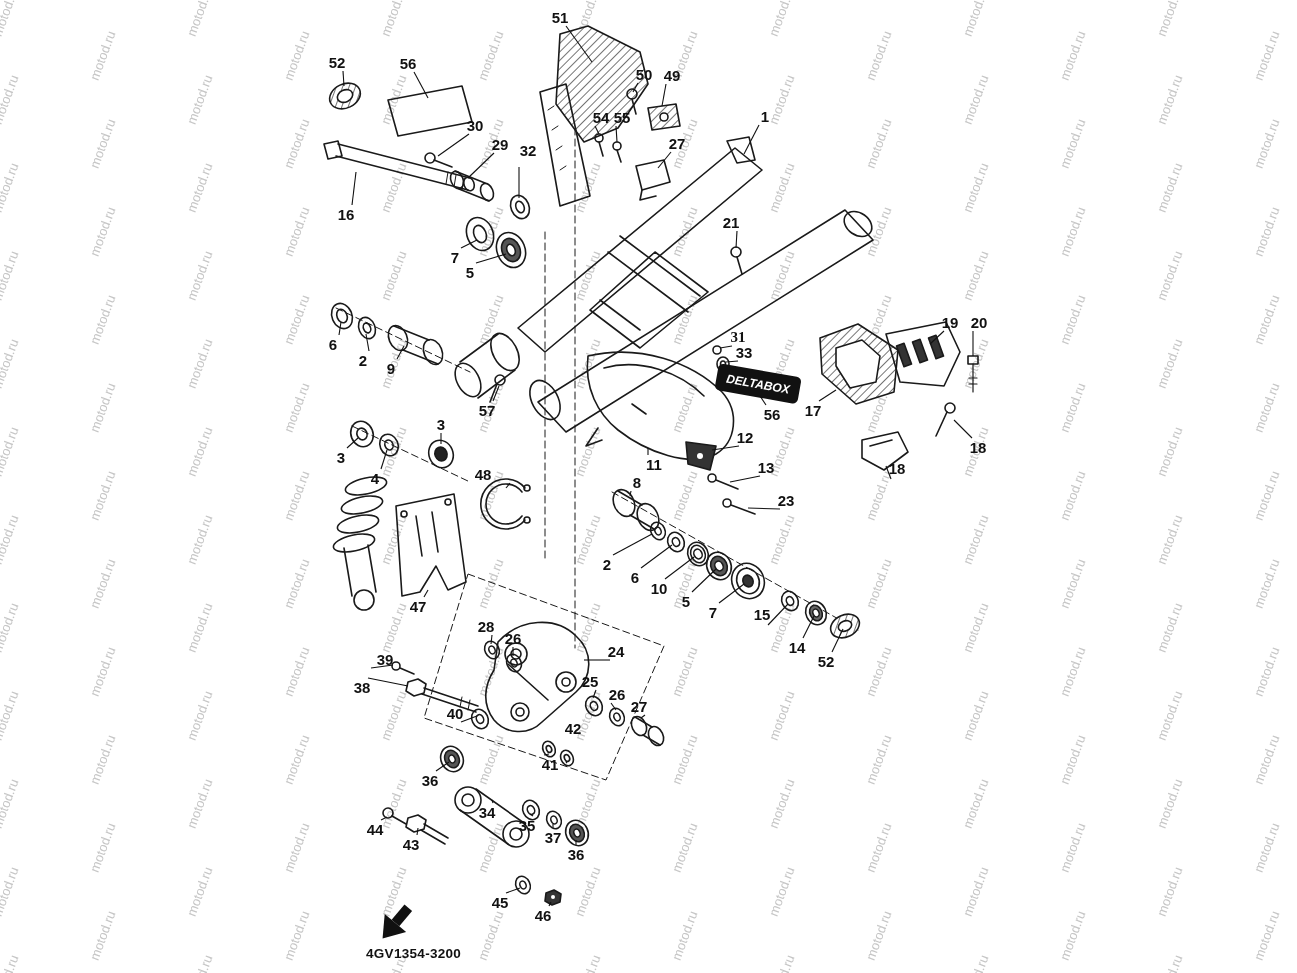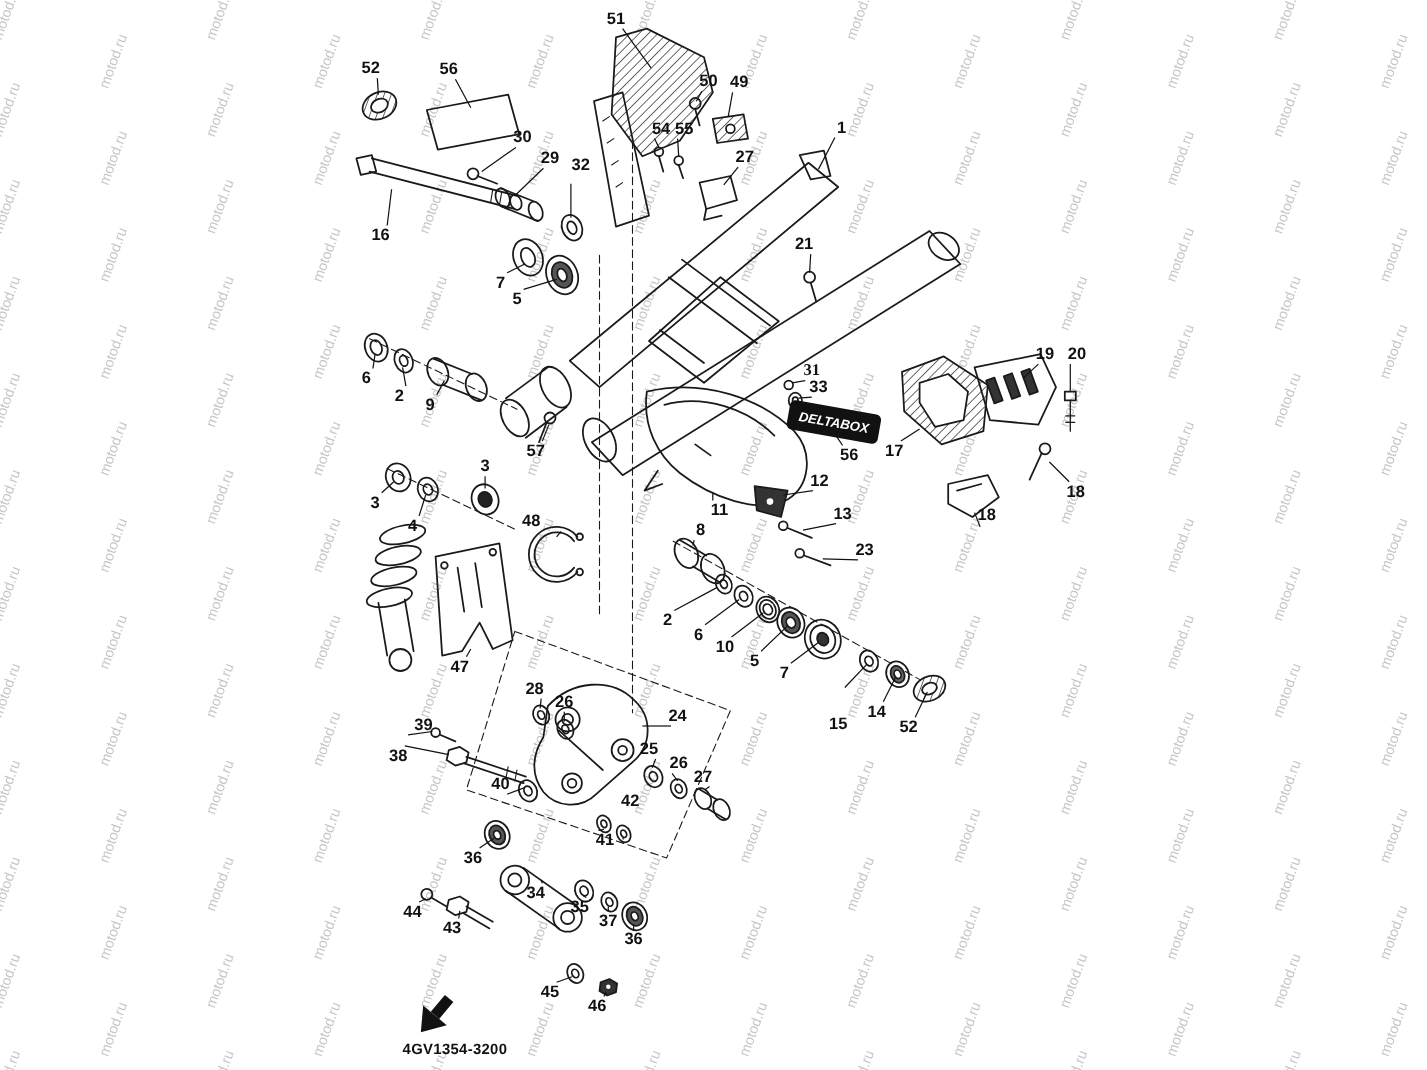--- a/index.html
+++ b/index.html
@@ -530,21 +530,21 @@
       <div class="callout" style="left: 745px; top: 437px;">12</div>
       <div class="callout" style="left: 766px; top: 467px;">13</div>
       <div class="callout" style="left: 786px; top: 500px;">23</div>
       <div class="callout" style="left: 483px; top: 474px;">48</div>
       <div class="callout" style="left: 637px; top: 482px;">8</div>
       <div class="callout" style="left: 607px; top: 564px;">2</div>
       <div class="callout" style="left: 635px; top: 577px;">6</div>
       <div class="callout" style="left: 659px; top: 588px;">10</div>
       <div class="callout" style="left: 686px; top: 601px;">5</div>
       <div class="callout" style="left: 713px; top: 612px;">7</div>
-      <div class="callout" style="left: 762px; top: 658px;">15</div>
+      <div class="callout" style="left: 762px; top: 614px;">15</div>
       <div class="callout" style="left: 797px; top: 647px;">14</div>
       <div class="callout" style="left: 826px; top: 661px;">52</div>
       <div class="callout" style="left: 897px; top: 468px;">18</div>
       <div class="callout" style="left: 978px; top: 447px;">18</div>
       <div class="callout" style="left: 418px; top: 606px;">47</div>
       <div class="callout" style="left: 486px; top: 626px;">28</div>
       <div class="callout" style="left: 513px; top: 638px;">26</div>
       <div class="callout" style="left: 616px; top: 651px;">24</div>
       <div class="callout" style="left: 365px; top: 659px; margin-left: 20px;">39</div>
       <div class="callout" style="left: 362px; top: 687px;">38</div>

